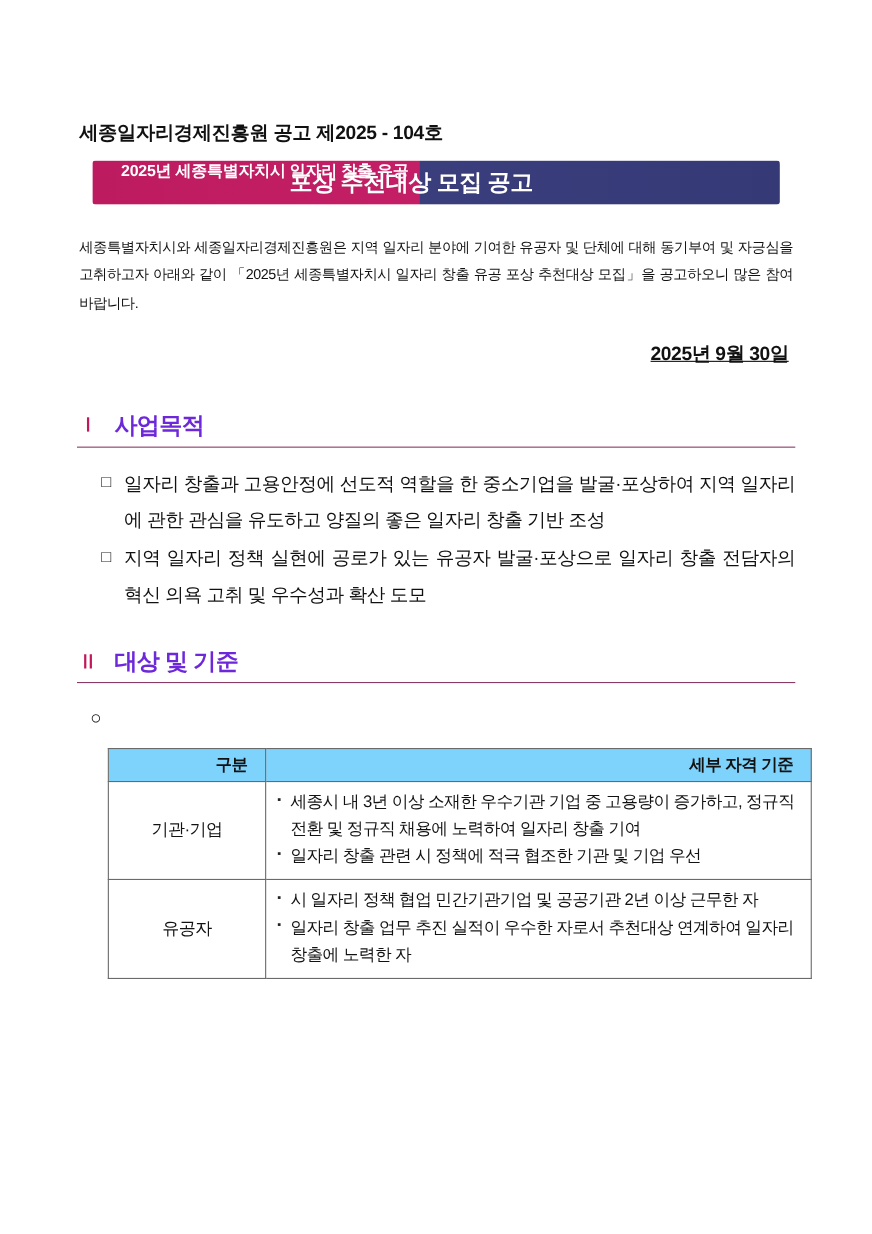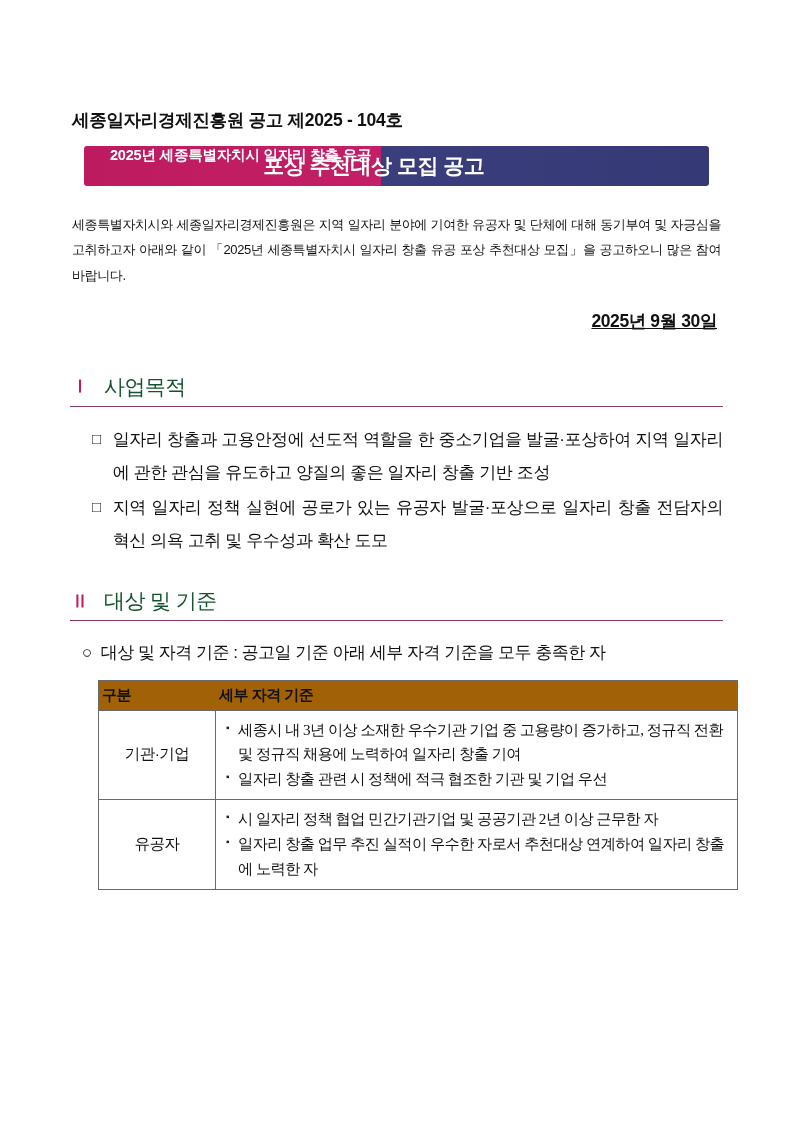--- a/index.html
+++ b/index.html
@@ -116,23 +116,23 @@
     color: #c2185b;
     font-size: 17px;
     font-weight: bold;
     width: 20px;
     text-align: center;
     flex: 0 0 auto;
     letter-spacing: 0;
   }
   .section-head .sec-title {
     font-size: 21px;
-    font-weight: normal;
+    font-weight: bold;
     letter-spacing: -0.6px;
-    color: #14532d;
+    color: #6d28d9;
   }
   .section {
     margin-bottom: 30px;
   }
   .section.sec-2 { margin-bottom: 10px; }
 
   
   .bullet-list {
     margin: 0;
     padding: 0;
@@ -182,24 +182,24 @@
   table.criteria th,
   table.criteria td {
     border: 1px solid #6a6a6a;
     padding: 6px 8px;
     font-size: 15px;
     letter-spacing: -0.5px;
     vertical-align: middle;
     color: #111;
   }
   table.criteria thead th {
-    background: #a16207;
-    text-align: left;
-    font-weight: bold;
-    padding: 5px 3px;
+    background: #7dd3fc;
+    text-align: right;
+    font-weight: bold;
+    padding: 5px 16px;
     font-size: 15px;
   }
   table.criteria td.cat {
     text-align: center;
     width: 110px;
     font-size: 15.5px;
     margin-left: 39px;
   }
   table.criteria td.detail {
     padding: 7px 10px 8px 10px;
@@ -221,21 +221,20 @@
     position: absolute;
     left: 0;
     top: 0;
     font-size: 10px;
     line-height: 1.9;
     color: #222;
   }
   table.criteria td.detail li .cont {
     display: block;
     padding-left: 0;
-    font-family: Liberation Serif, serif;
   }
 </style>
 </head>
 <body>
 
 <div class="page">
 
   <div class="doc-number">세종일자리경제진흥원 공고 제2025 - 104호</div>
 
   <div class="banner-wrap">
@@ -273,21 +272,20 @@
   </div>
 
   <div class="section sec-2">
     <div class="section-head">
       <span class="numeral">Ⅱ</span>
       <span class="sec-title">대상 및 기준</span>
     </div>
 
     <div class="circle-item">
       <span class="mark">○</span>
-      <span>대상 및 자격 기준 : 공고일 기준 아래 세부 자격 기준을 모두 충족한 자</span>
     </div>
 
     <table class="criteria">
       <thead>
         <tr>
           <th style="width:110px;">구분</th>
           <th>세부 자격 기준</th>
         </tr>
       </thead>
       <tbody>

